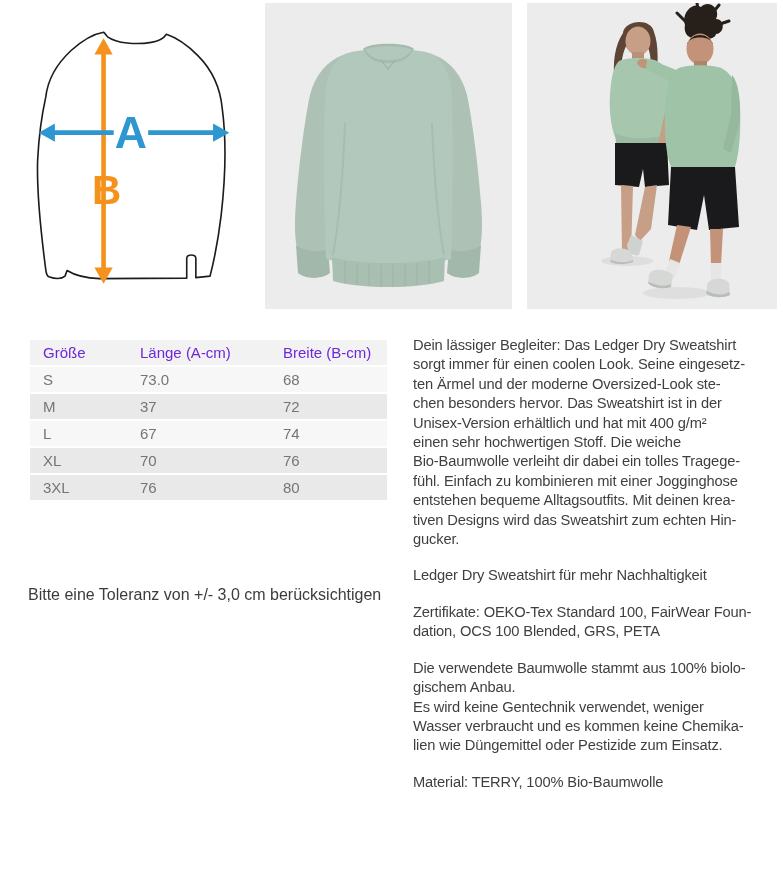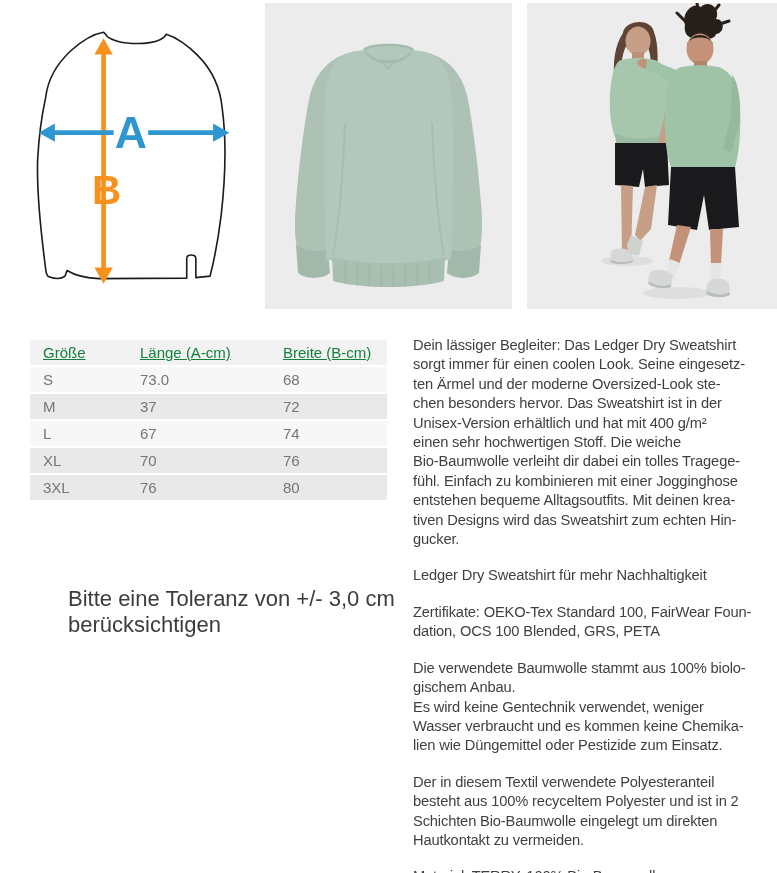--- a/index.html
+++ b/index.html
@@ -31,28 +31,28 @@
   table.size-table col.c1 { width: 97px; }
   table.size-table col.c2 { width: 143px; }
   table.size-table col.c3 { width: 117px; }
   table.size-table th, table.size-table td {
     height: 25px;
     padding: 0 0 0 13px;
     text-align: left;
     font-weight: 400;
     white-space: nowrap;
   }
-  tr.head-row  { background: #f2f2f2; color: #15803d; text-decoration: underline; }
+  tr.head-row  { background: #f2f2f2; color: #6d28d9; }
   tr.row-odd   { background: #e9e9e9; }
   tr.row-even  { background: #f7f7f7; }
 
   
   #tolerance-note {
     left: 28px; top: 586px; width: 380px;
-    font-size: 22px; color: #3c3c3c; margin-left: 40px;
+    font-size: 16px; color: #3c3c3c;
   }
 
   
   #description-col {
     left: 413px; top: 332px; width: 364px;
     font-size: 14.7px; line-height: 19.4px;
     letter-spacing: -0.15px;
     color: #3f3f3f;
   }
   #description-col p {
@@ -267,18 +267,14 @@
 tiven Designs wird das Sweatshirt zum echten Hin-
 gucker.</p>
   <p>Ledger Dry Sweatshirt für mehr Nachhaltigkeit</p>
   <p>Zertifikate: OEKO-Tex Standard 100, FairWear Foun-
 dation, OCS 100 Blended, GRS, PETA</p>
   <p>Die verwendete Baumwolle stammt aus 100% biolo-
 gischem Anbau.
 Es wird keine Gentechnik verwendet, weniger
 Wasser verbraucht und es kommen keine Chemika-
 lien wie Düngemittel oder Pestizide zum Einsatz.</p>
-  <p>Der in diesem Textil verwendete Polyesteranteil
-besteht aus 100% recyceltem Polyester und ist in 2
-Schichten Bio-Baumwolle eingelegt um direkten
-Hautkontakt zu vermeiden.</p>
   <p>Material: TERRY, 100% Bio-Baumwolle</p>
 </div>
 
 </body></html>

